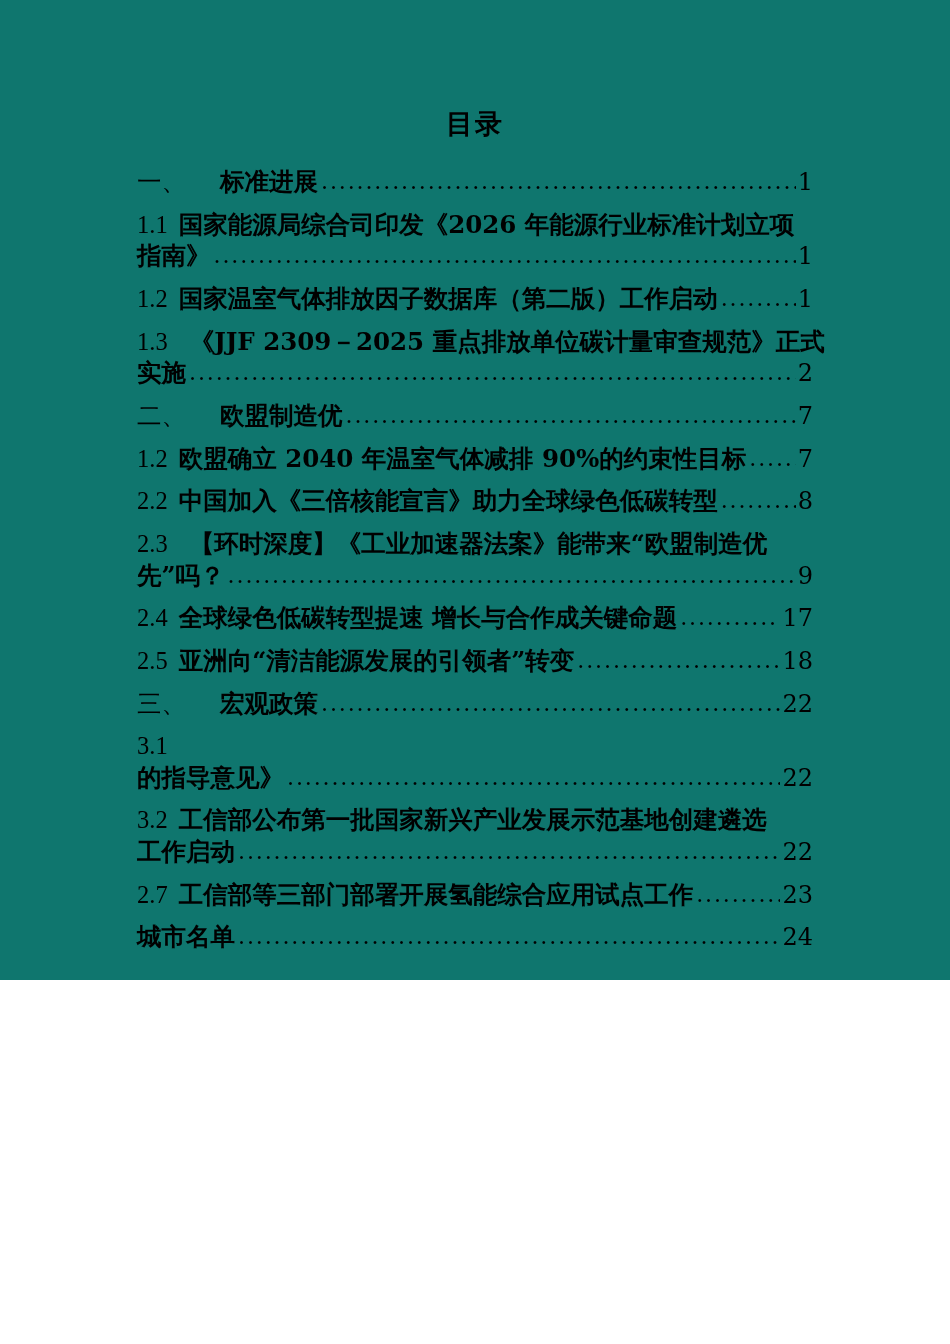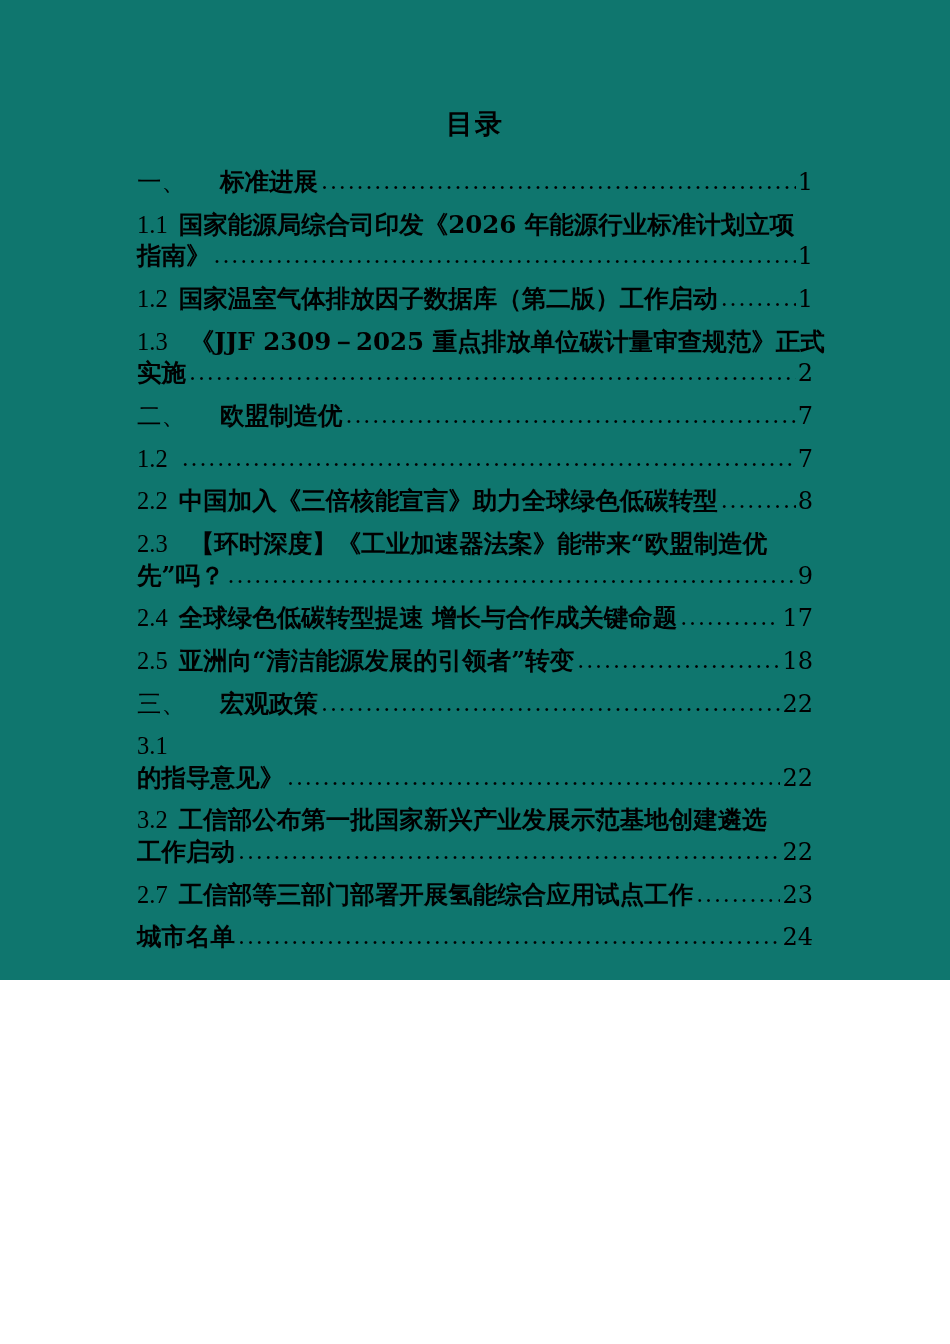--- a/index.html
+++ b/index.html
@@ -173,20 +173,21 @@
             <span class="gap"></span>
             <span class="txt cn">欧盟制造优</span>
             <span class="leader">...........................................................................................................................................</span>
             <span class="pageno">7</span>
           </div>
         </div>
         <div class="toc-entry">
           <div class="line sub">
             <span class="num">1.2</span>
             <span class="gap"></span>
+            <span class="txt cn">欧盟确立 2040 年温室气体减排 90%的约束性目标</span>
             <span class="leader">...........................................................................................................................................</span>
             <span class="pageno">7</span>
           </div>
         </div>
         <div class="toc-entry">
           <div class="line sub">
             <span class="num">2.2</span>
             <span class="gap"></span>
             <span class="txt cn">中国加入《三倍核能宣言》助力全球绿色低碳转型</span>
             <span class="leader">...........................................................................................................................................</span>

